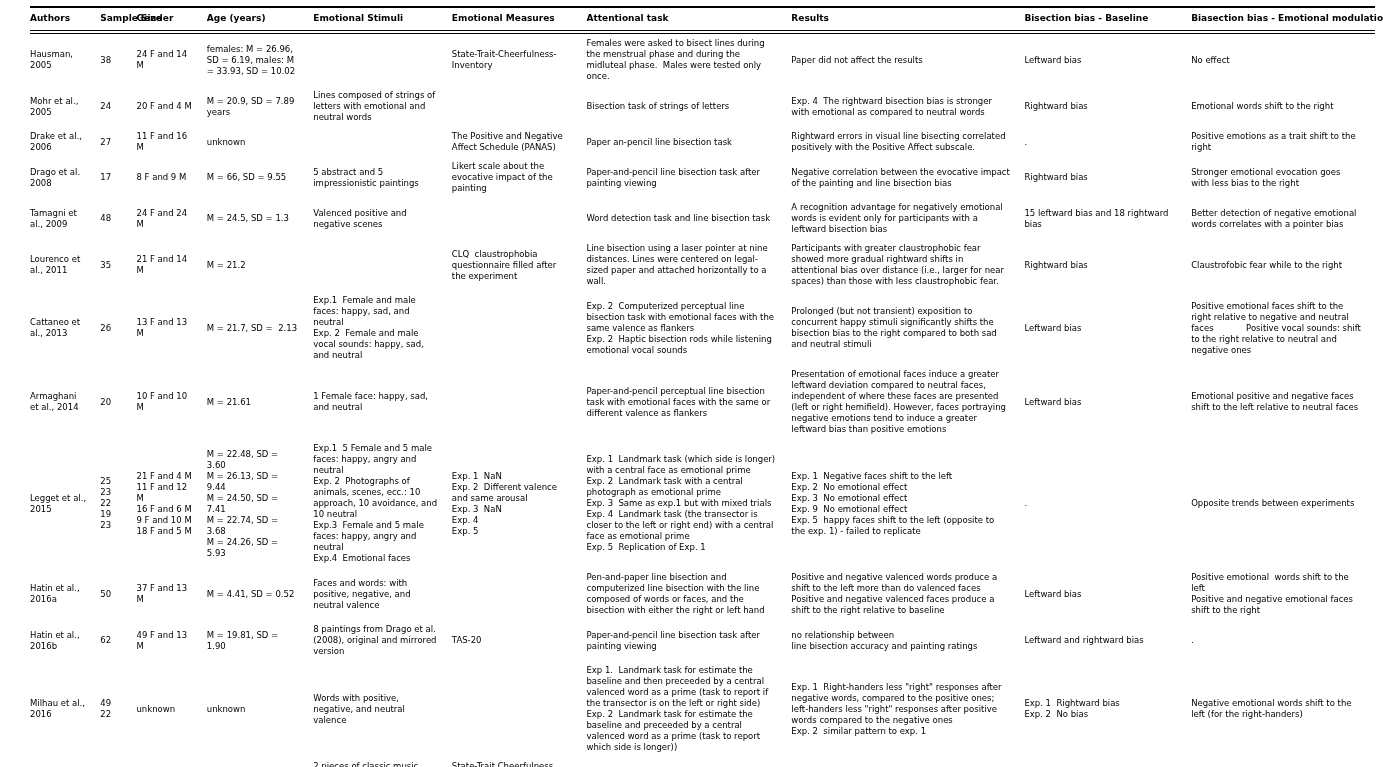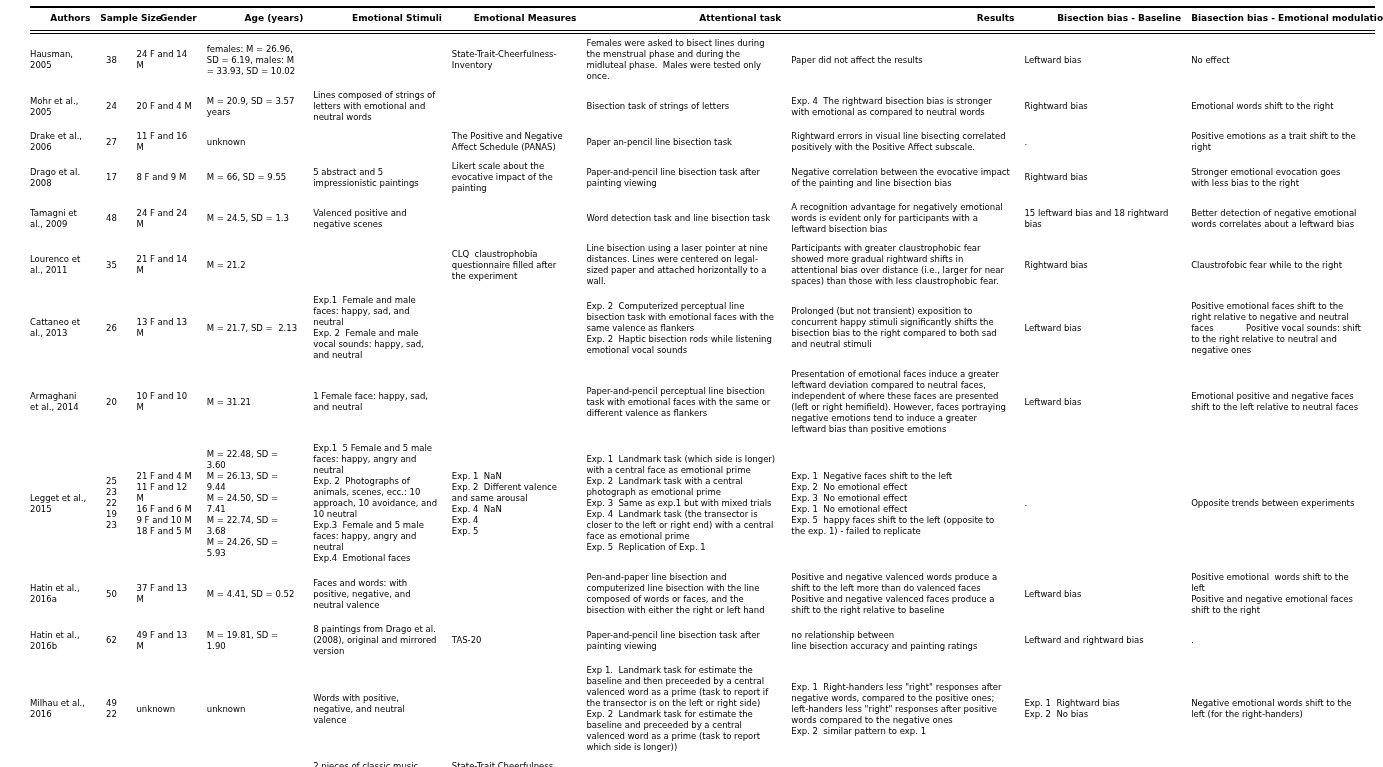--- a/index.html
+++ b/index.html
@@ -1,29 +1,29 @@
 <!DOCTYPE html>
 <html><head>
 <meta charset="utf-8">
 <style>
   html,body{margin:0;padding:0;background:#ffffff;}
   body{font-family:"DejaVu Sans","Liberation Sans",sans-serif;color:#000;}
   .page{position:relative;width:1383px;min-height:767px;background:#fff;overflow:hidden;}
   table.review{border-collapse:collapse;table-layout:fixed;margin:6px 8px 0 30px;width:1345px;}
-  table.review th{font-weight:bold;text-align:right;vertical-align:top;font-size:9px;
+  table.review th{font-weight:bold;text-align:left;vertical-align:top;font-size:9px;
     padding:5px 10px 7px 0;border-top:2px solid #000;border-bottom:4px double #000;white-space:nowrap;margin-top:9px;}
   table.review td{vertical-align:middle;font-size:8.5px;line-height:11px;padding:4px 14px 4px 0;}
   td .cell-line{white-space:pre-wrap;}
   
   col.col-authors{width:70px}   col.col-sample{width:36px}
   col.col-gender{width:70px}    col.col-age{width:106px}
   col.col-stimuli{width:138px}  col.col-measures{width:134px}
   col.col-task{width:204px}     col.col-results{width:232px}
   col.col-baseline{width:166px} col.col-modulation{width:183px}
-  th.col-sample, td.col-sample{text-align:center;}
+  th.col-sample, td.col-sample{}
   td.col-sample{padding-right:6px;}
   td.col-modulation, th.col-modulation{padding-right:2px;}
 </style>
 </head>
 <body>
 
 <div class="page">
   <table class="review">
     <colgroup>
         <col class="col-authors">
@@ -88,21 +88,21 @@
           <td class="col-authors">
             <div class="cell-line">Mohr et al., 2005</div>
           </td>
           <td class="col-sample">
             <div class="cell-line">24</div>
           </td>
           <td class="col-gender">
             <div class="cell-line">20 F and 4 M</div>
           </td>
           <td class="col-age">
-            <div class="cell-line">M = 20.9, SD = 3.57 years</div>
+            <div class="cell-line">M = 20.9, SD = 7.89 years</div>
           </td>
           <td class="col-stimuli">
             <div class="cell-line">Lines composed of strings of letters with emotional and neutral words</div>
           </td>
           <td class="col-measures">
             <div class="cell-line"></div>
           </td>
           <td class="col-task">
             <div class="cell-line">Bisection task of strings of letters</div>
           </td>
@@ -202,21 +202,21 @@
           <td class="col-task">
             <div class="cell-line">Word detection task and line bisection task</div>
           </td>
           <td class="col-results">
             <div class="cell-line">A recognition advantage for negatively emotional words is evident only for participants with a leftward bisection bias</div>
           </td>
           <td class="col-baseline">
             <div class="cell-line">15 leftward bias and 18 rightward bias</div>
           </td>
           <td class="col-modulation">
-            <div class="cell-line">Better detection of negative emotional words correlates about a leftward bias</div>
+            <div class="cell-line">Better detection of negative emotional words correlates with a pointer bias</div>
           </td>
         </tr>
         <tr>
           <td class="col-authors">
             <div class="cell-line">Lourenco et al., 2011</div>
           </td>
           <td class="col-sample">
             <div class="cell-line">35</div>
           </td>
           <td class="col-gender">
@@ -282,21 +282,21 @@
           <td class="col-authors">
             <div class="cell-line">Armaghani et al., 2014</div>
           </td>
           <td class="col-sample">
             <div class="cell-line">20</div>
           </td>
           <td class="col-gender">
             <div class="cell-line">10 F and 10 M</div>
           </td>
           <td class="col-age">
-            <div class="cell-line">M = 31.21</div>
+            <div class="cell-line">M = 21.61</div>
           </td>
           <td class="col-stimuli">
             <div class="cell-line">1 Female face: happy, sad, and neutral</div>
           </td>
           <td class="col-measures">
             <div class="cell-line"></div>
           </td>
           <td class="col-task">
             <div class="cell-line">Paper-and-pencil perceptual line bisection task with emotional faces with the same or different valence as flankers</div>
           </td>
@@ -337,36 +337,36 @@
           </td>
           <td class="col-stimuli">
             <div class="cell-line">Exp.1  5 Female and 5 male faces: happy, angry and neutral</div>
             <div class="cell-line">Exp. 2  Photographs of animals, scenes, ecc.: 10 approach, 10 avoidance, and 10 neutral</div>
             <div class="cell-line">Exp.3  Female and 5 male faces: happy, angry and neutral</div>
             <div class="cell-line">Exp.4  Emotional faces</div>
           </td>
           <td class="col-measures">
             <div class="cell-line">Exp. 1  NaN</div>
             <div class="cell-line">Exp. 2  Different valence and same arousal</div>
-            <div class="cell-line">Exp. 4  NaN</div>
+            <div class="cell-line">Exp. 3  NaN</div>
             <div class="cell-line">Exp. 4</div>
             <div class="cell-line">Exp. 5</div>
           </td>
           <td class="col-task">
             <div class="cell-line">Exp. 1  Landmark task (which side is longer) with a central face as emotional prime</div>
             <div class="cell-line">Exp. 2  Landmark task with a central photograph as emotional prime</div>
             <div class="cell-line">Exp. 3  Same as exp.1 but with mixed trials</div>
             <div class="cell-line">Exp. 4  Landmark task (the transector is closer to the left or right end) with a central face as emotional prime</div>
             <div class="cell-line">Exp. 5  Replication of Exp. 1</div>
           </td>
           <td class="col-results">
             <div class="cell-line">Exp. 1  Negative faces shift to the left</div>
             <div class="cell-line">Exp. 2  No emotional effect</div>
             <div class="cell-line">Exp. 3  No emotional effect</div>
-            <div class="cell-line">Exp. 1  No emotional effect</div>
+            <div class="cell-line">Exp. 9  No emotional effect</div>
             <div class="cell-line">Exp. 5  happy faces shift to the left (opposite to the exp. 1) - failed to replicate</div>
           </td>
           <td class="col-baseline">
             <div class="cell-line">.</div>
           </td>
           <td class="col-modulation">
             <div class="cell-line">Opposite trends between experiments</div>
           </td>
         </tr>
         <tr>

